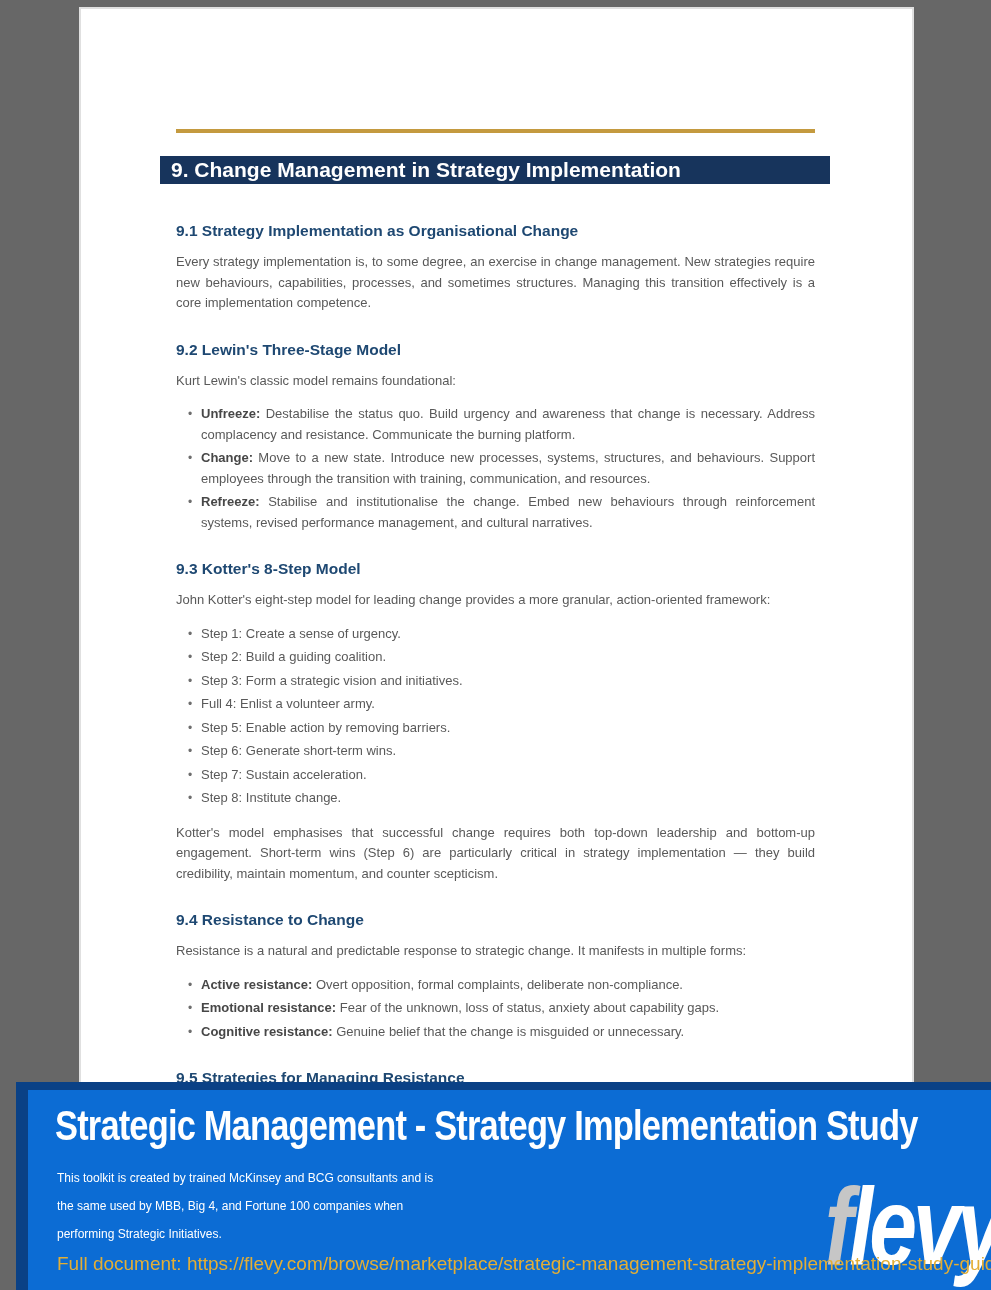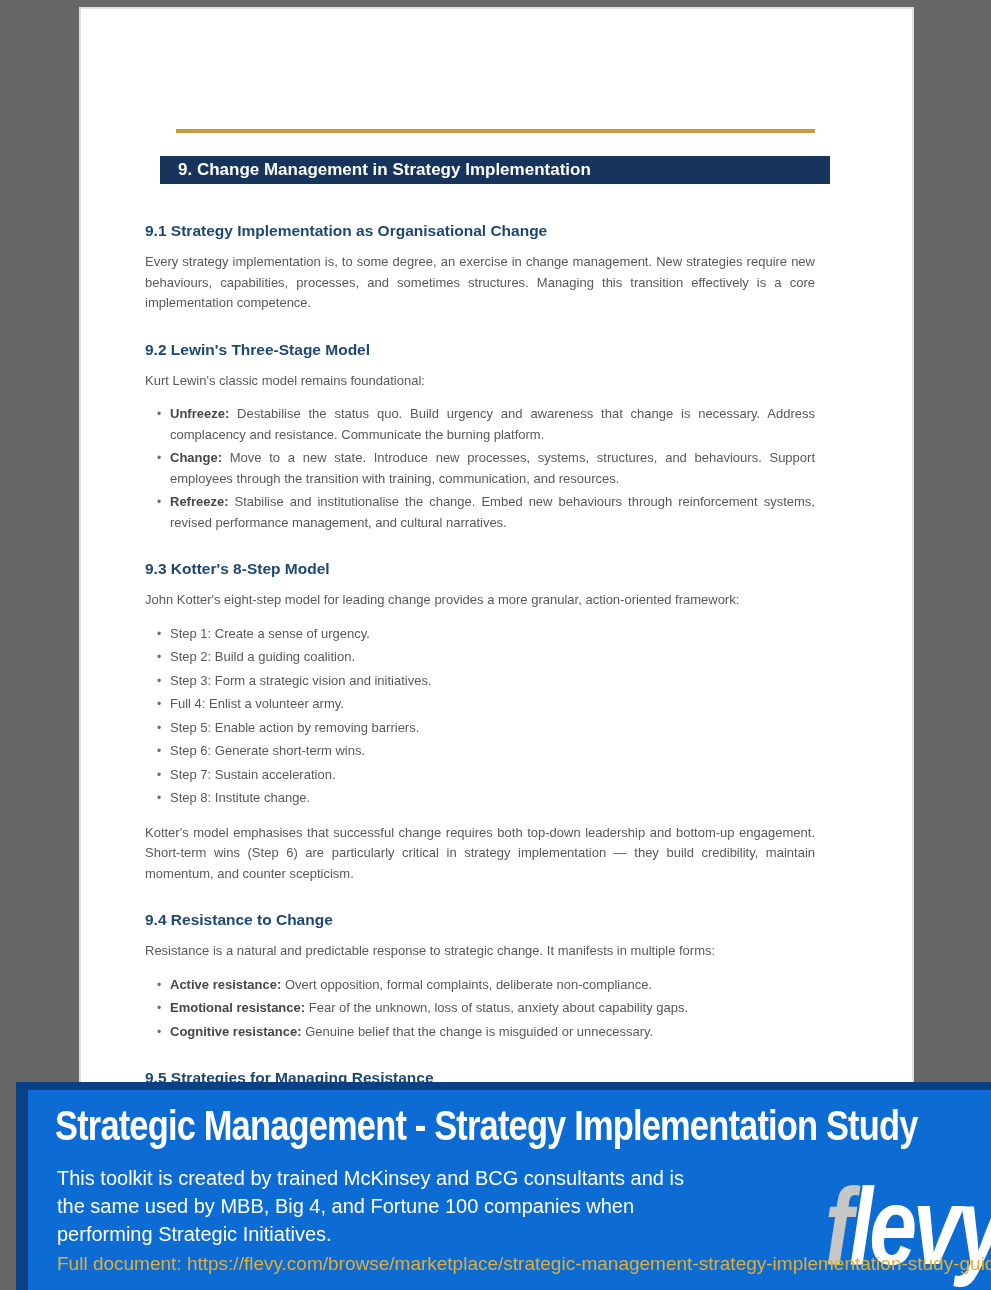--- a/index.html
+++ b/index.html
@@ -17,24 +17,24 @@
   }
   .page{
     position:absolute;left:81px;top:9px;width:831px;height:1140px;
     background:var(--page-white);
     box-shadow:0 0 0 2px rgba(246,246,246,.85);
     overflow:hidden;
   }
   .gold-line{height:4px;background:var(--gold);margin:120px 97px 0 95px;}
   .section-bar{
     margin:23px 0 0 79px;width:670px;height:28px;line-height:28px;
-    background:var(--navy-bar);color:#fff;font-size:17px;font-weight:bold;
-    padding-left:18px;white-space:nowrap;overflow:hidden;
+    background:var(--navy-bar);color:#fff;font-size:21px;font-weight:bold;
+    padding-left:11px;white-space:nowrap;overflow:hidden;
   }
-  .content{margin:0 97px 0 64px;color:var(--body-gray);font-size:13px;line-height:20.5px;}
+  .content{margin:0 97px 0 95px;color:var(--body-gray);font-size:13px;line-height:20.5px;}
   .content h3{
     color:var(--heading-navy);font-size:15.5px;line-height:19px;
     margin:26px 0 12px 0;font-weight:bold;
   }
   .content h3.first{margin-top:37px;}
   .content p{margin:0 0 14px 0;text-align:justify;}
   .content p.intro{margin-bottom:8px;text-align:left;}
   .content ul{list-style:none;margin:13px 0 14px 0;padding:0 0 0 25px;}
   .content li{position:relative;margin-bottom:3px;text-align:justify;}
   .content li::before{
@@ -49,21 +49,21 @@
     border-left:12px solid var(--banner-border);
     border-right:4px solid var(--banner-border);
     overflow:hidden;
   }
   .banner-title{
     position:absolute;left:27px;top:12px;color:#fff;font-size:42px;
     font-weight:bold;white-space:nowrap;letter-spacing:-1px;
     transform:scaleX(0.82);transform-origin:left center;
   }
   .banner-sub{
-    position:absolute;left:29px;top:74px;color:#fff;font-size:20px;
+    position:absolute;left:29px;top:74px;color:#fff;font-size:12px;
     line-height:28px;white-space:nowrap;
   }
   .banner-url{
     position:absolute;left:29px;top:163px;color:var(--banner-gold);
     font-size:19px;white-space:nowrap;z-index:3;text-decoration:none;
   }
   .flevy-logo{
     position:absolute;right:2px;top:86px;z-index:2;
     font-size:110px;line-height:100px;font-weight:bold;font-style:italic;
     letter-spacing:-5px;color:#fff;white-space:nowrap;

